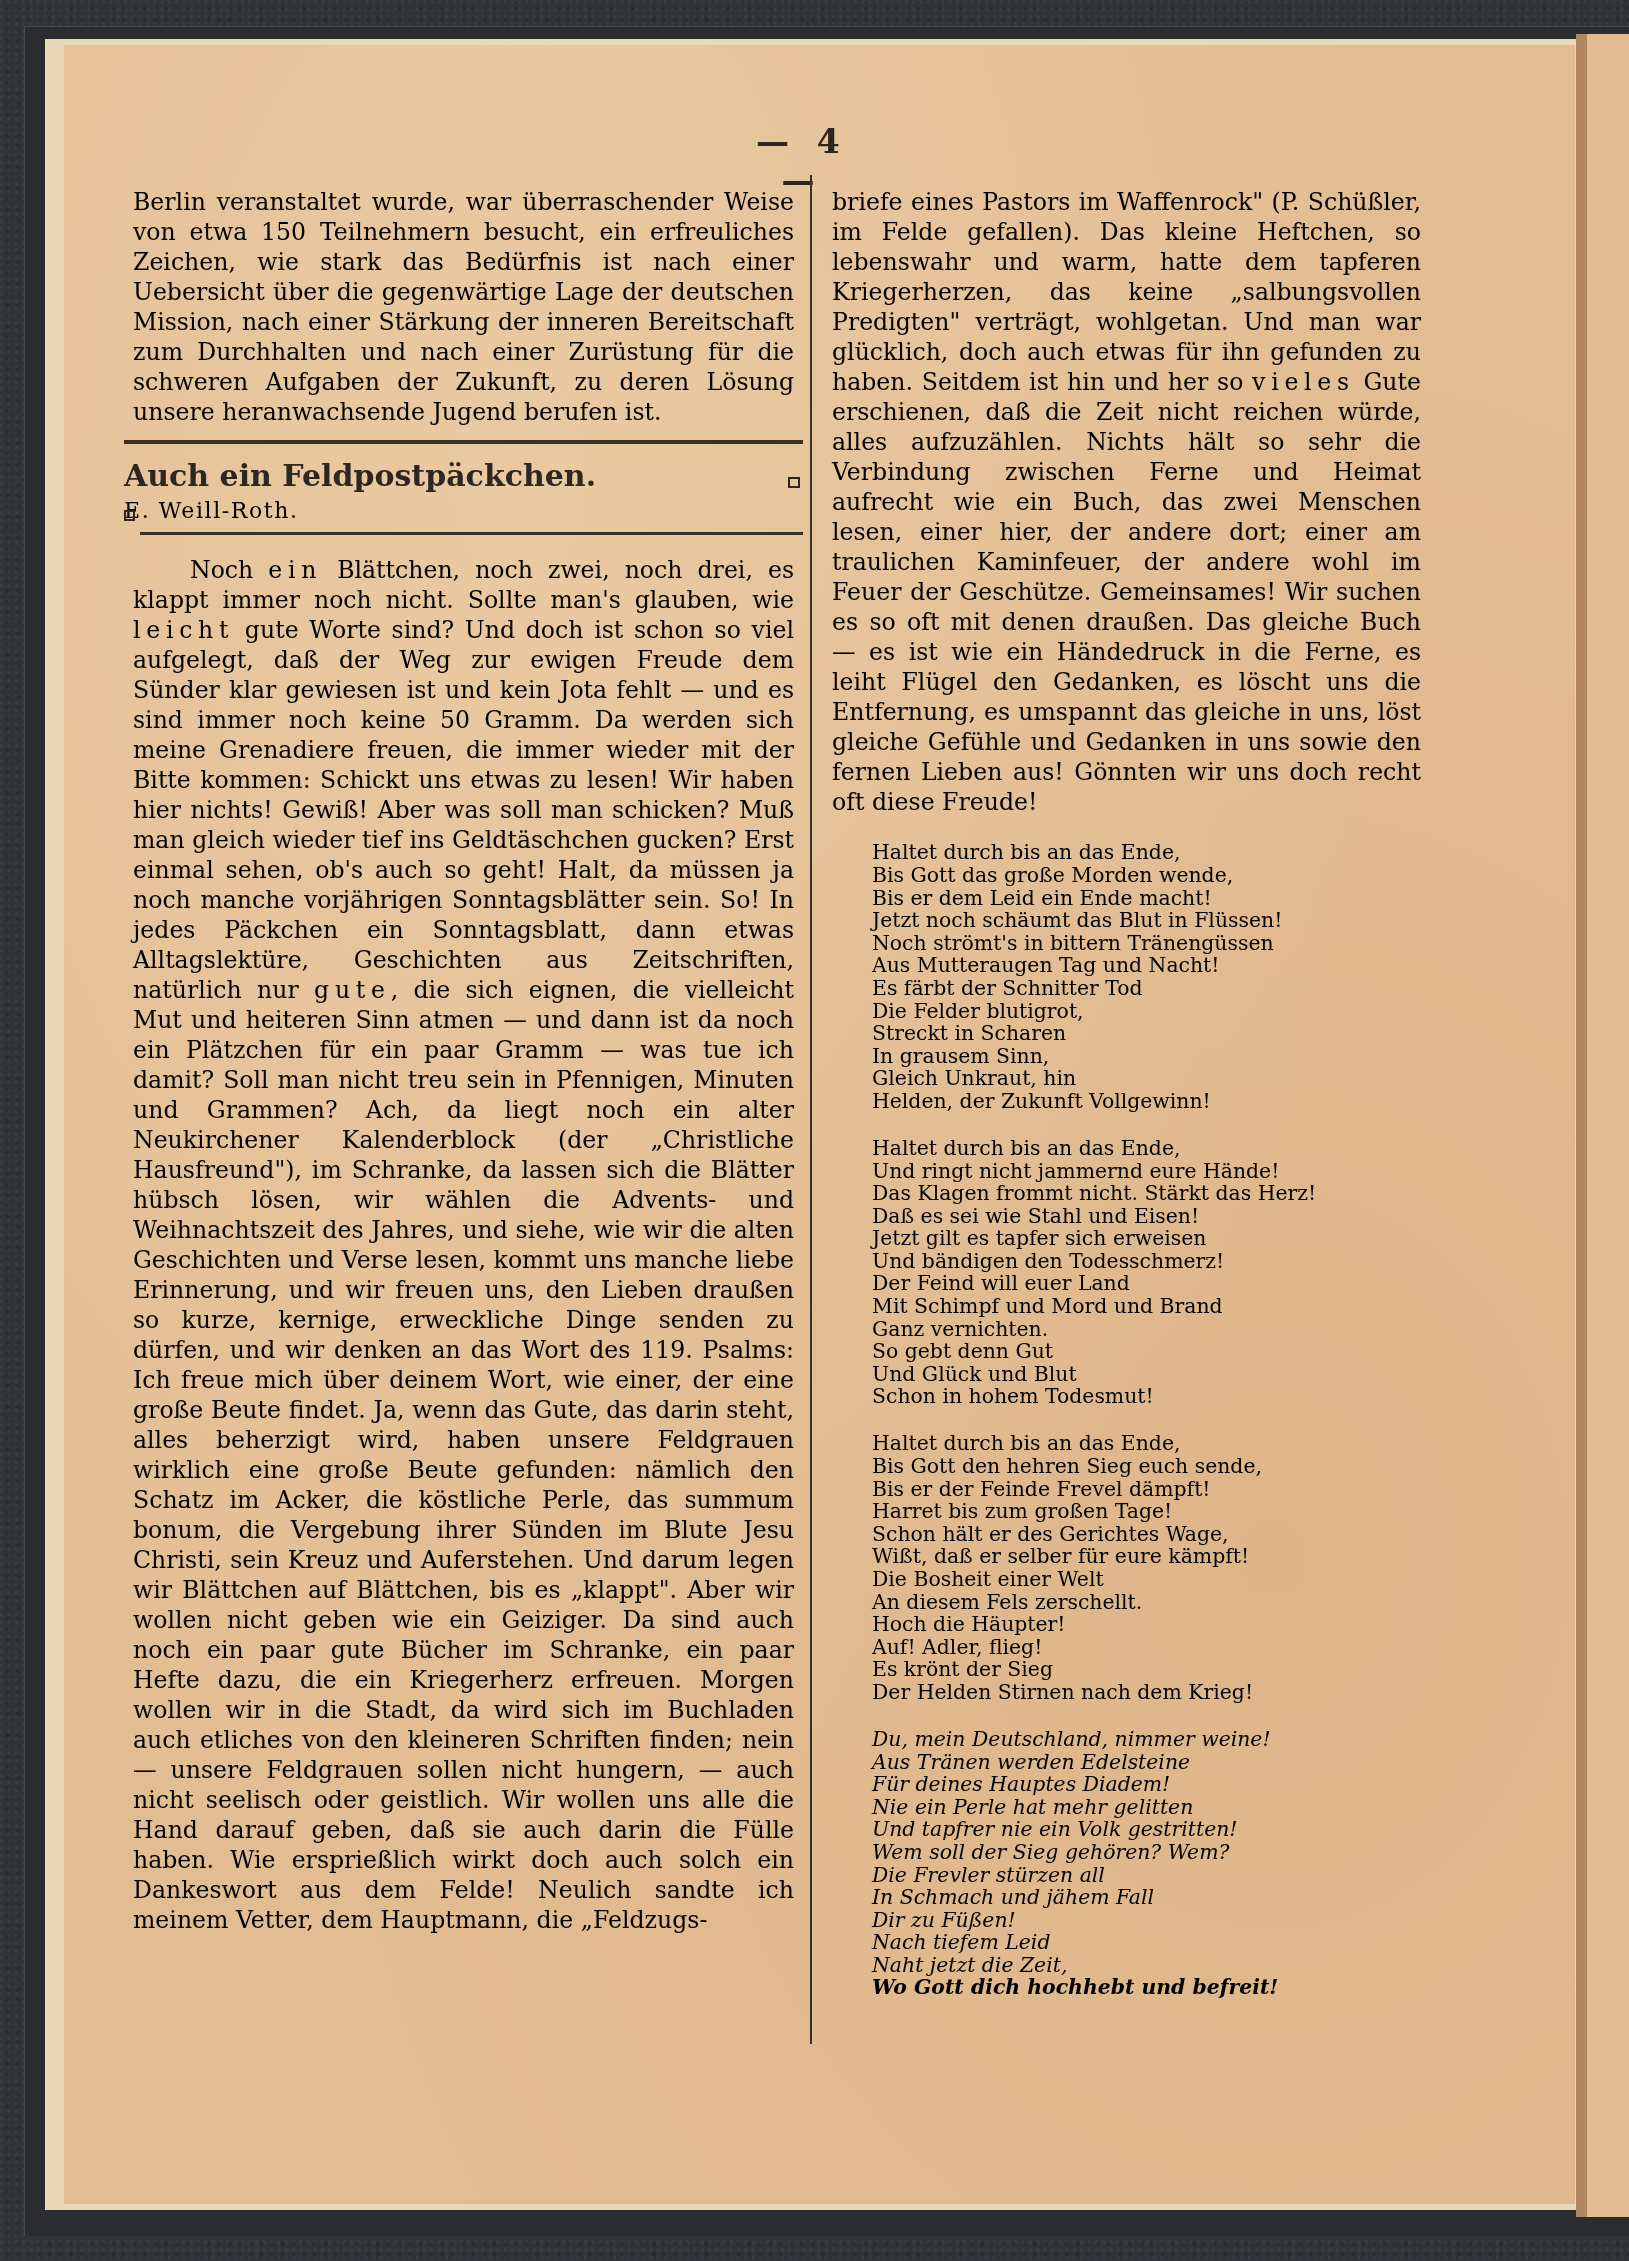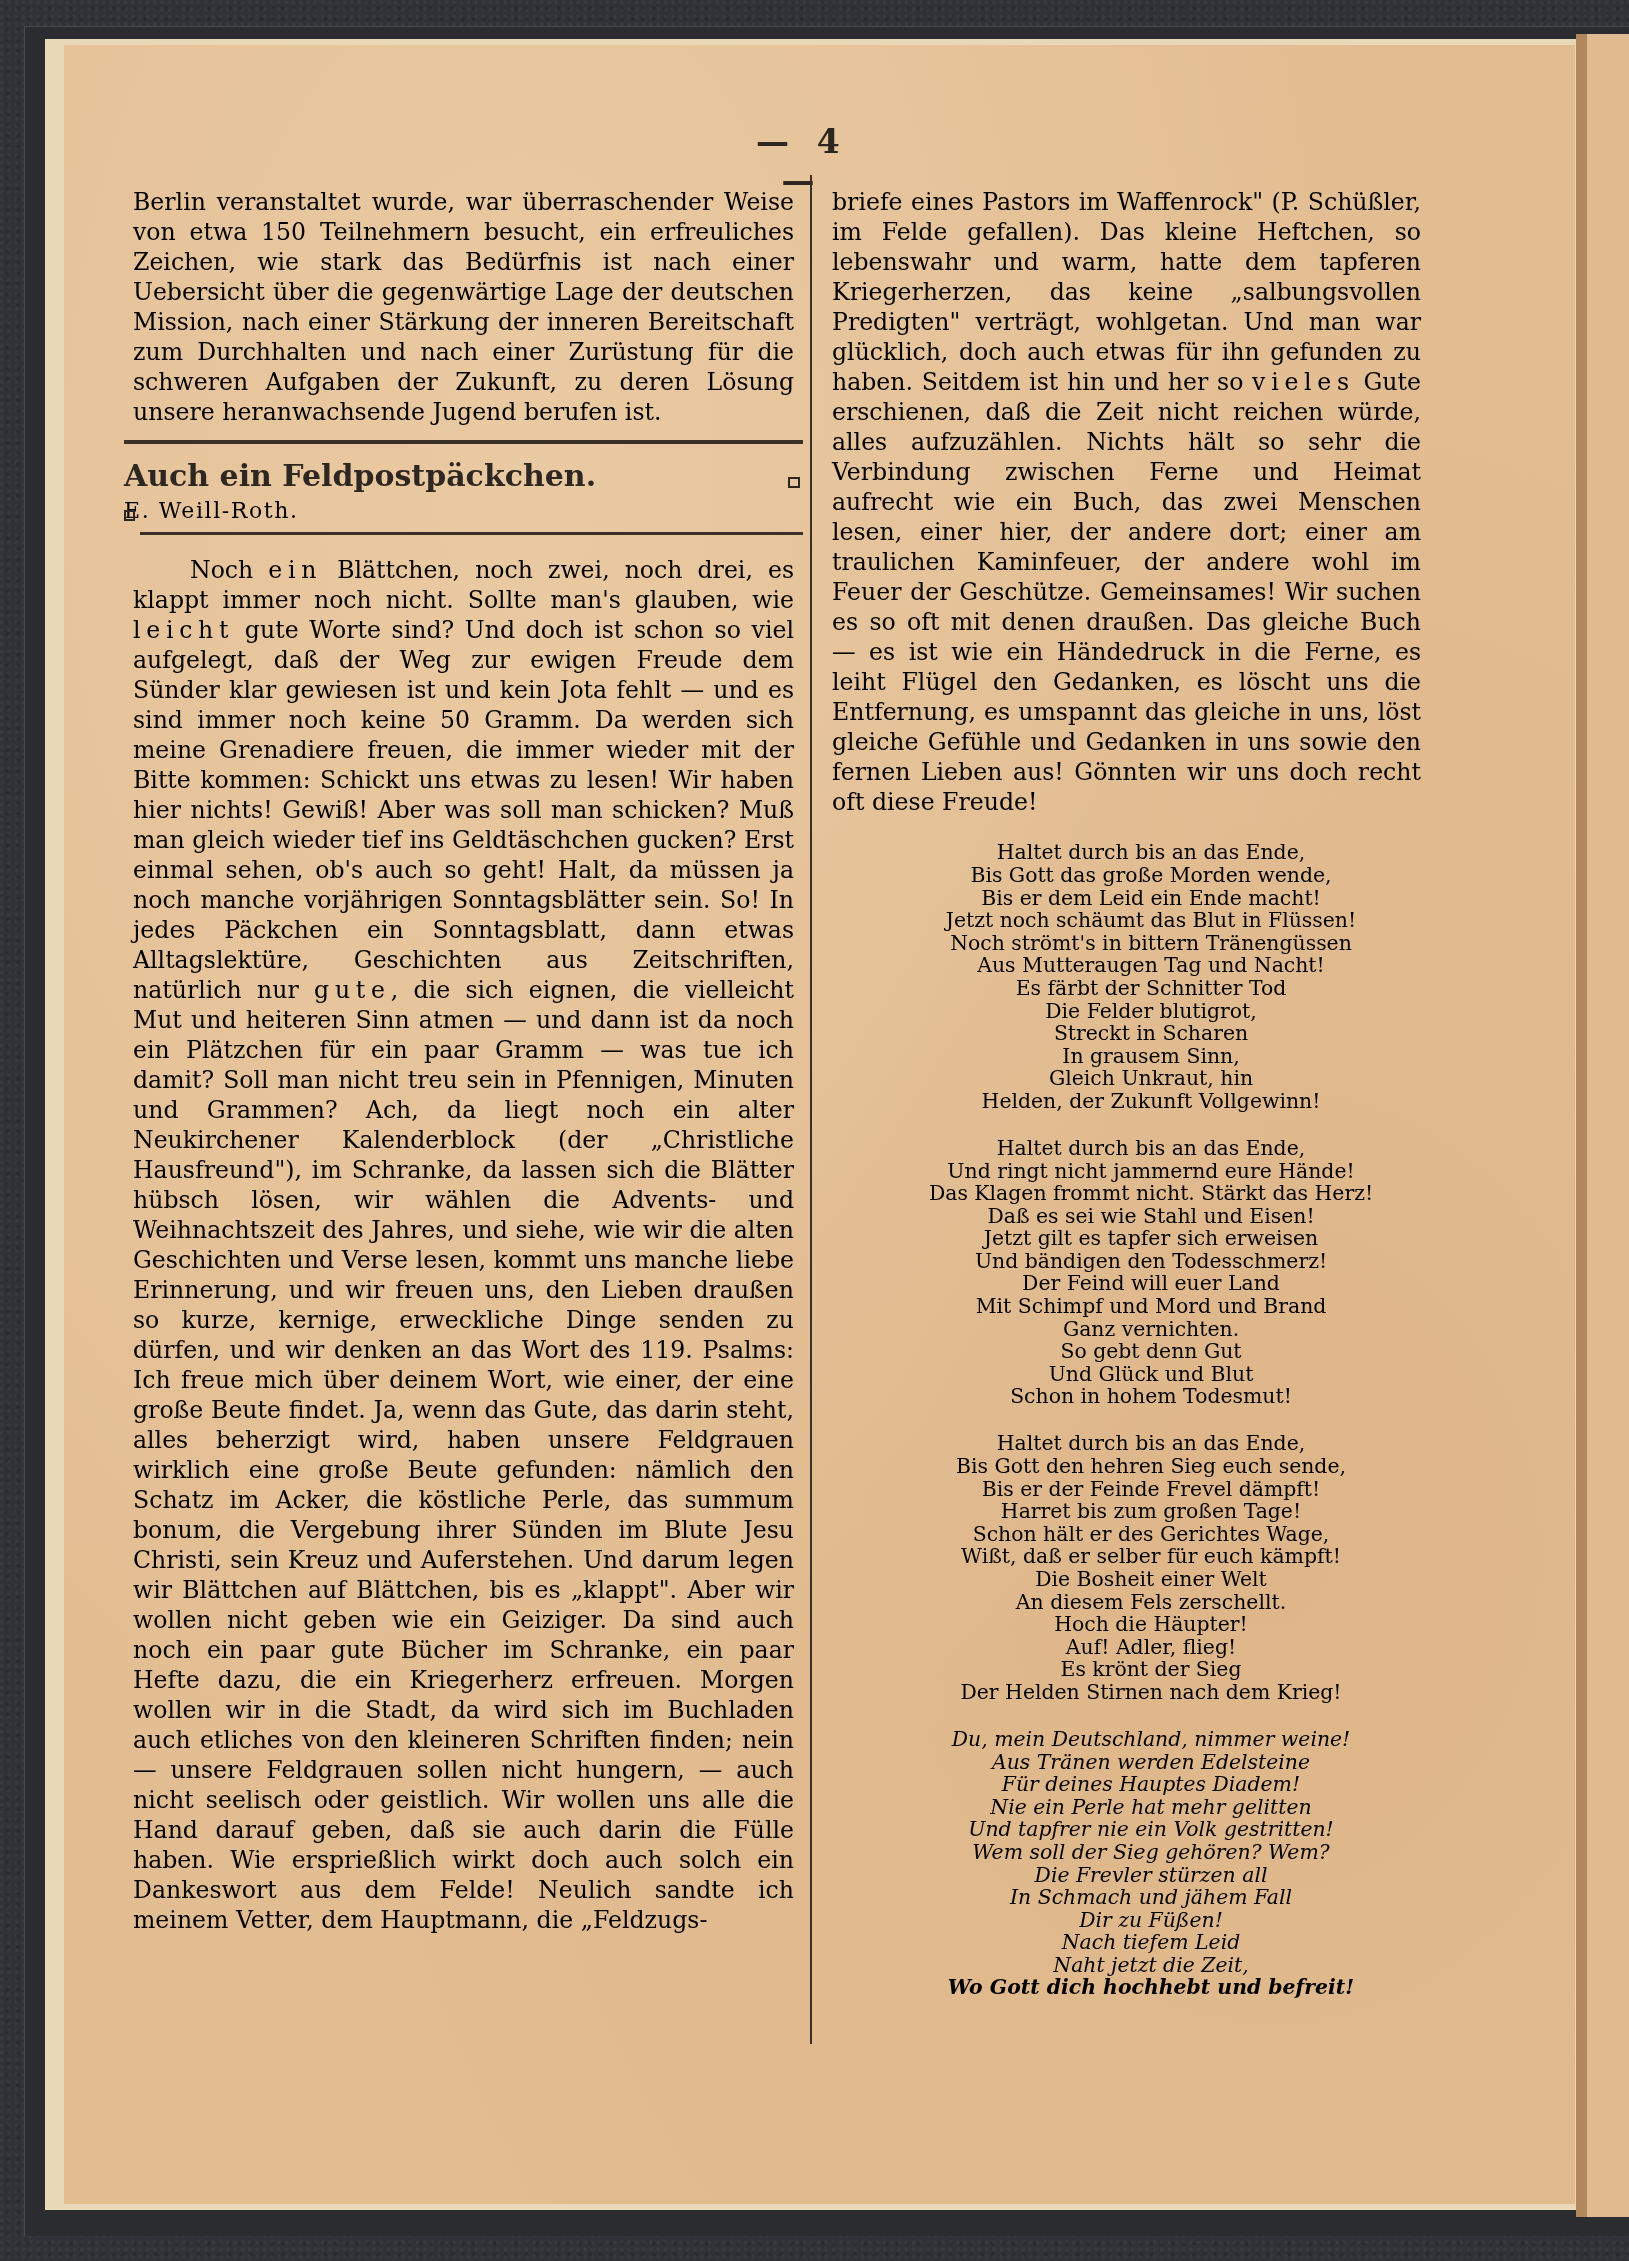--- a/index.html
+++ b/index.html
@@ -55,21 +55,21 @@
     line-height: 41px; margin-top: 11.4px; color: #2e2620;
   }
   .byline {
     text-align: left; font-size: 22px; line-height: 29px; margin-bottom: 6.5px; letter-spacing: 1.6px;
   }
   .box {
     position: absolute; width: 11.4px; height: 11.4px; border: 2.4px solid #2e2620; box-sizing: border-box;
   }
   .box.tr { right: 3.3px; top: 37px; }
   .box.bl { left: 0; top: 70px; }
-  .poem { margin: 24.4px 0 0 49px; font-size: 20.4px; line-height: 22.6px; text-align: center; }
+  .poem { margin: 24.4px 0 0 49px; font-size: 20.4px; line-height: 22.6px; text-align: left; }
   .stanza { margin-bottom: 24.4px; }
   .stanza:last-child { margin-bottom: 0; font-style: italic; }
   .verse-line { display: block; white-space: nowrap; }
   .verse-line.bold { font-weight: bold; }
 </style>
 </head>
 <body>
 
 <div class="cover-inner"></div>
 <div class="flyleaf"></div>
@@ -128,21 +128,21 @@
         <span class="verse-line">So gebt denn Gut</span>
         <span class="verse-line">Und Glück und Blut</span>
         <span class="verse-line">Schon in hohem Todesmut!</span>
       </div>
       <div class="stanza">
         <span class="verse-line">Haltet durch bis an das Ende,</span>
         <span class="verse-line">Bis Gott den hehren Sieg euch sende,</span>
         <span class="verse-line">Bis er der Feinde Frevel dämpft!</span>
         <span class="verse-line">Harret bis zum großen Tage!</span>
         <span class="verse-line">Schon hält er des Gerichtes Wage,</span>
-        <span class="verse-line">Wißt, daß er selber für euch kämpft!</span>
+        <span class="verse-line">Wißt, daß er selber für eure kämpft!</span>
         <span class="verse-line">Die Bosheit einer Welt</span>
         <span class="verse-line">An diesem Fels zerschellt.</span>
         <span class="verse-line">Hoch die Häupter!</span>
         <span class="verse-line">Auf! Adler, flieg!</span>
         <span class="verse-line">Es krönt der Sieg</span>
         <span class="verse-line">Der Helden Stirnen nach dem Krieg!</span>
       </div>
       <div class="stanza">
         <span class="verse-line">Du, mein Deutschland, nimmer weine!</span>
         <span class="verse-line">Aus Tränen werden Edelsteine</span>

